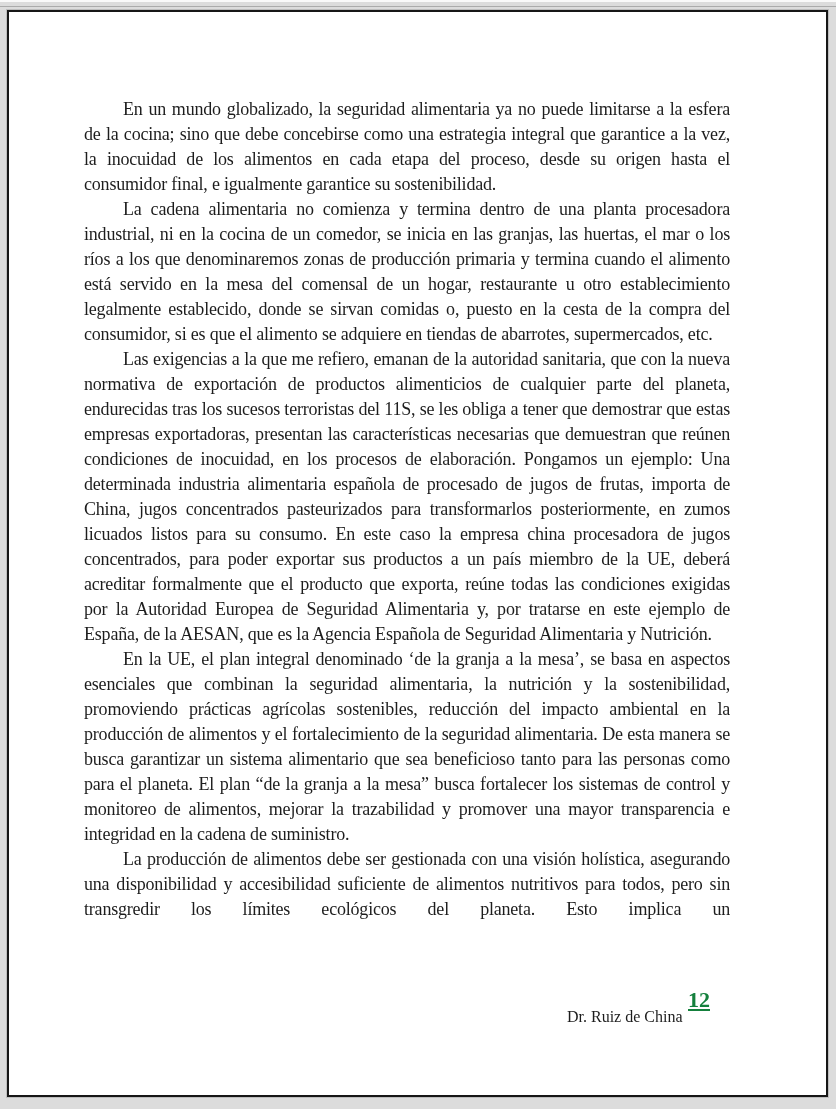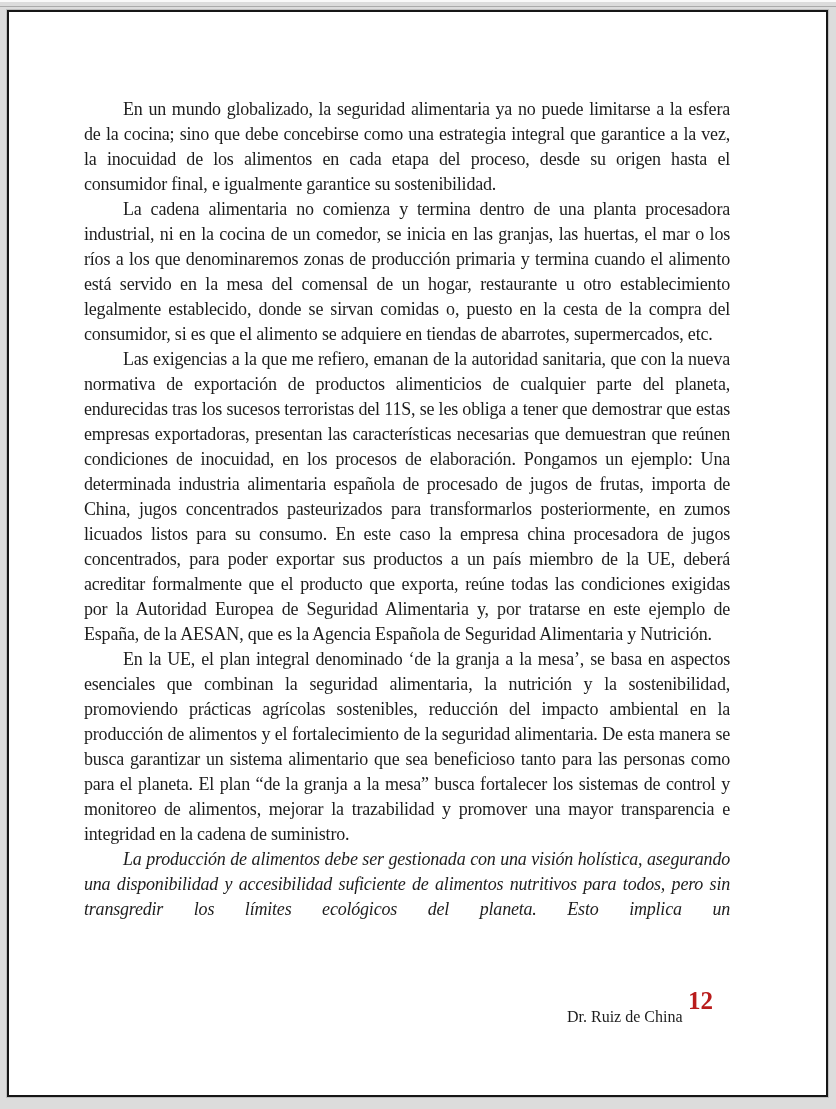--- a/index.html
+++ b/index.html
@@ -55,29 +55,29 @@
     letter-spacing: -0.2px;
     text-align: justify;
   }
   .content p {
     margin: 0;
     padding: 0;
     text-indent: 39px;
   }
   .content p:last-child {
     text-align-last: justify;
-    font-style: italic;
   }
   .page-number {
     position: absolute;
     left: 679px;
     top: 975px;
-    font-size: 25px;
+    font-size: 22px;
     font-weight: 700;
-    color: #b91c1c;
+    color: #15803d;
+    text-decoration: underline;
   }
   .footer-author {
     position: absolute;
     left: 558px;
     top: 996px;
     font-size: 16px;
     color: #1d1d1d;
   }
 </style>
 </head>

